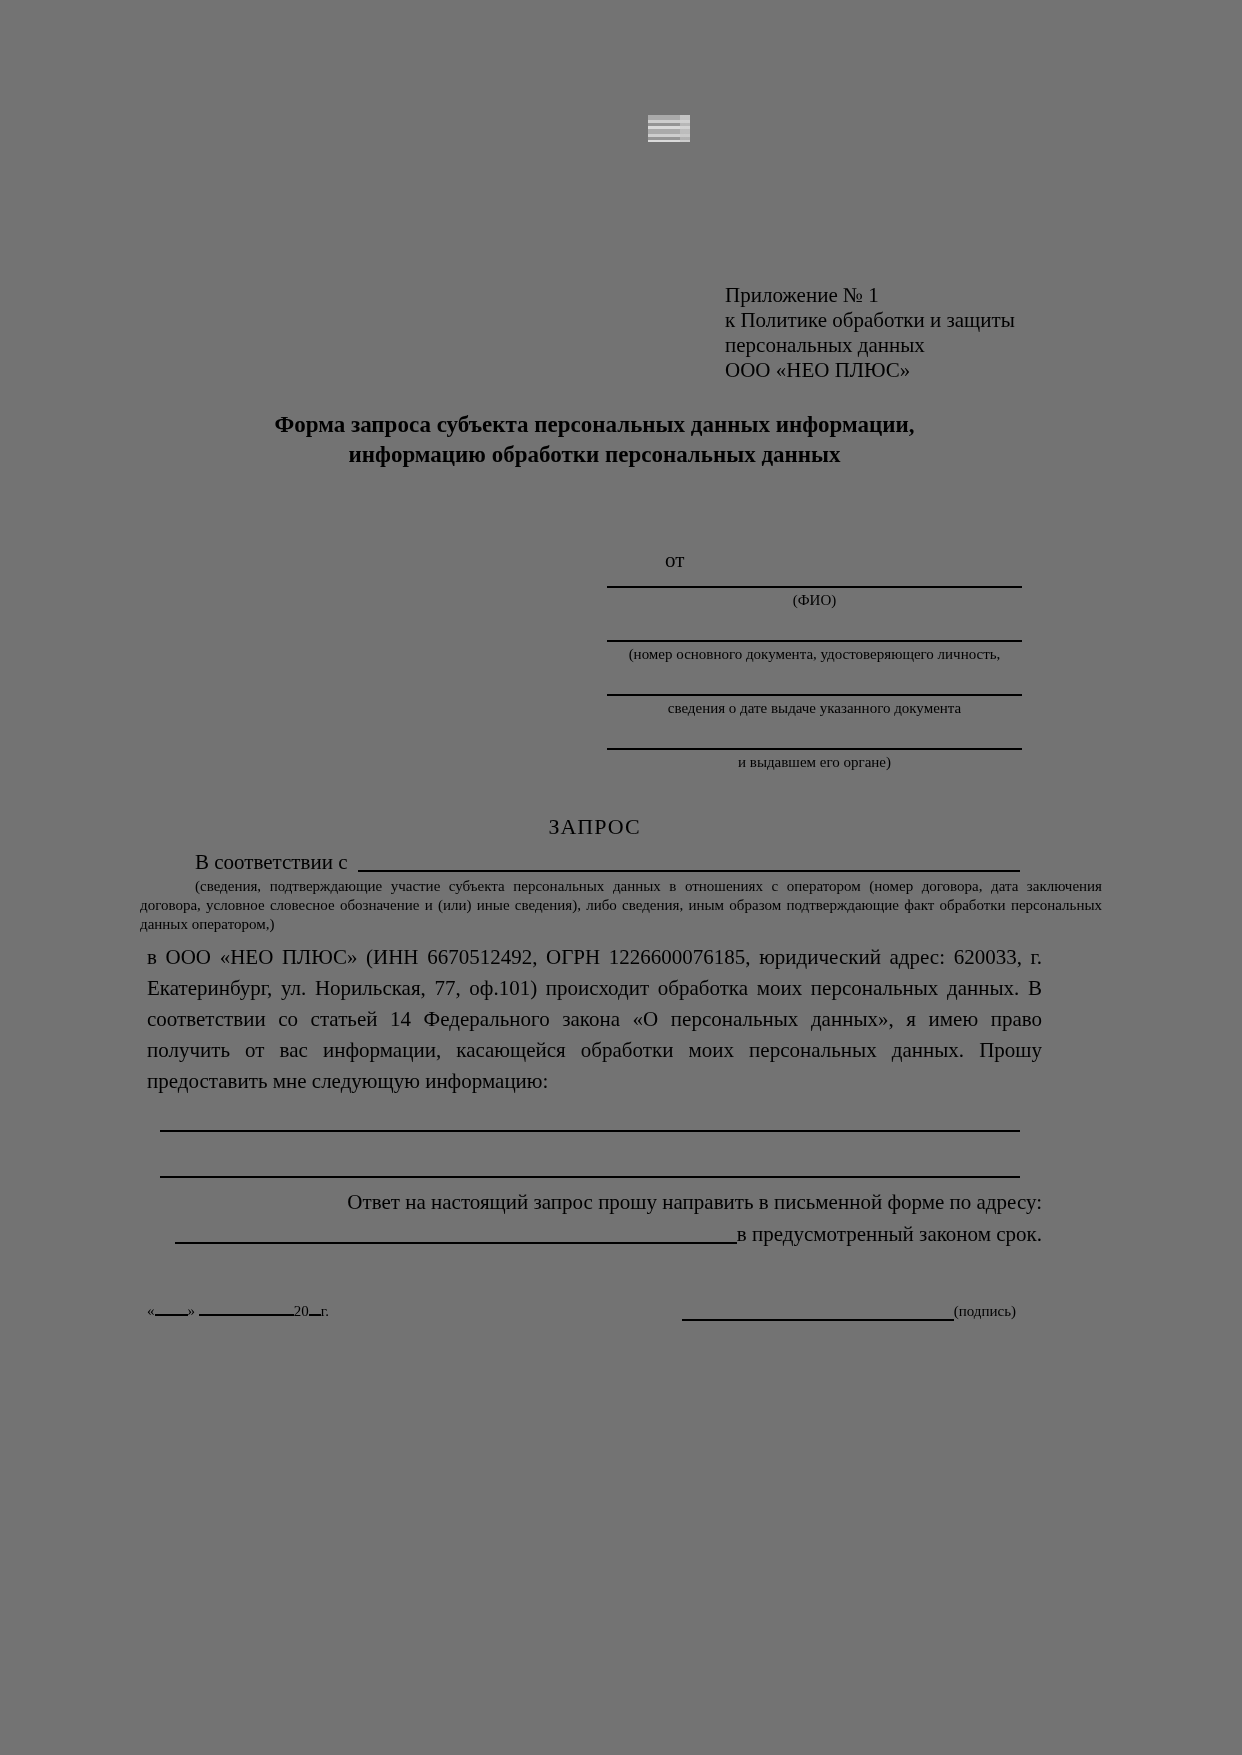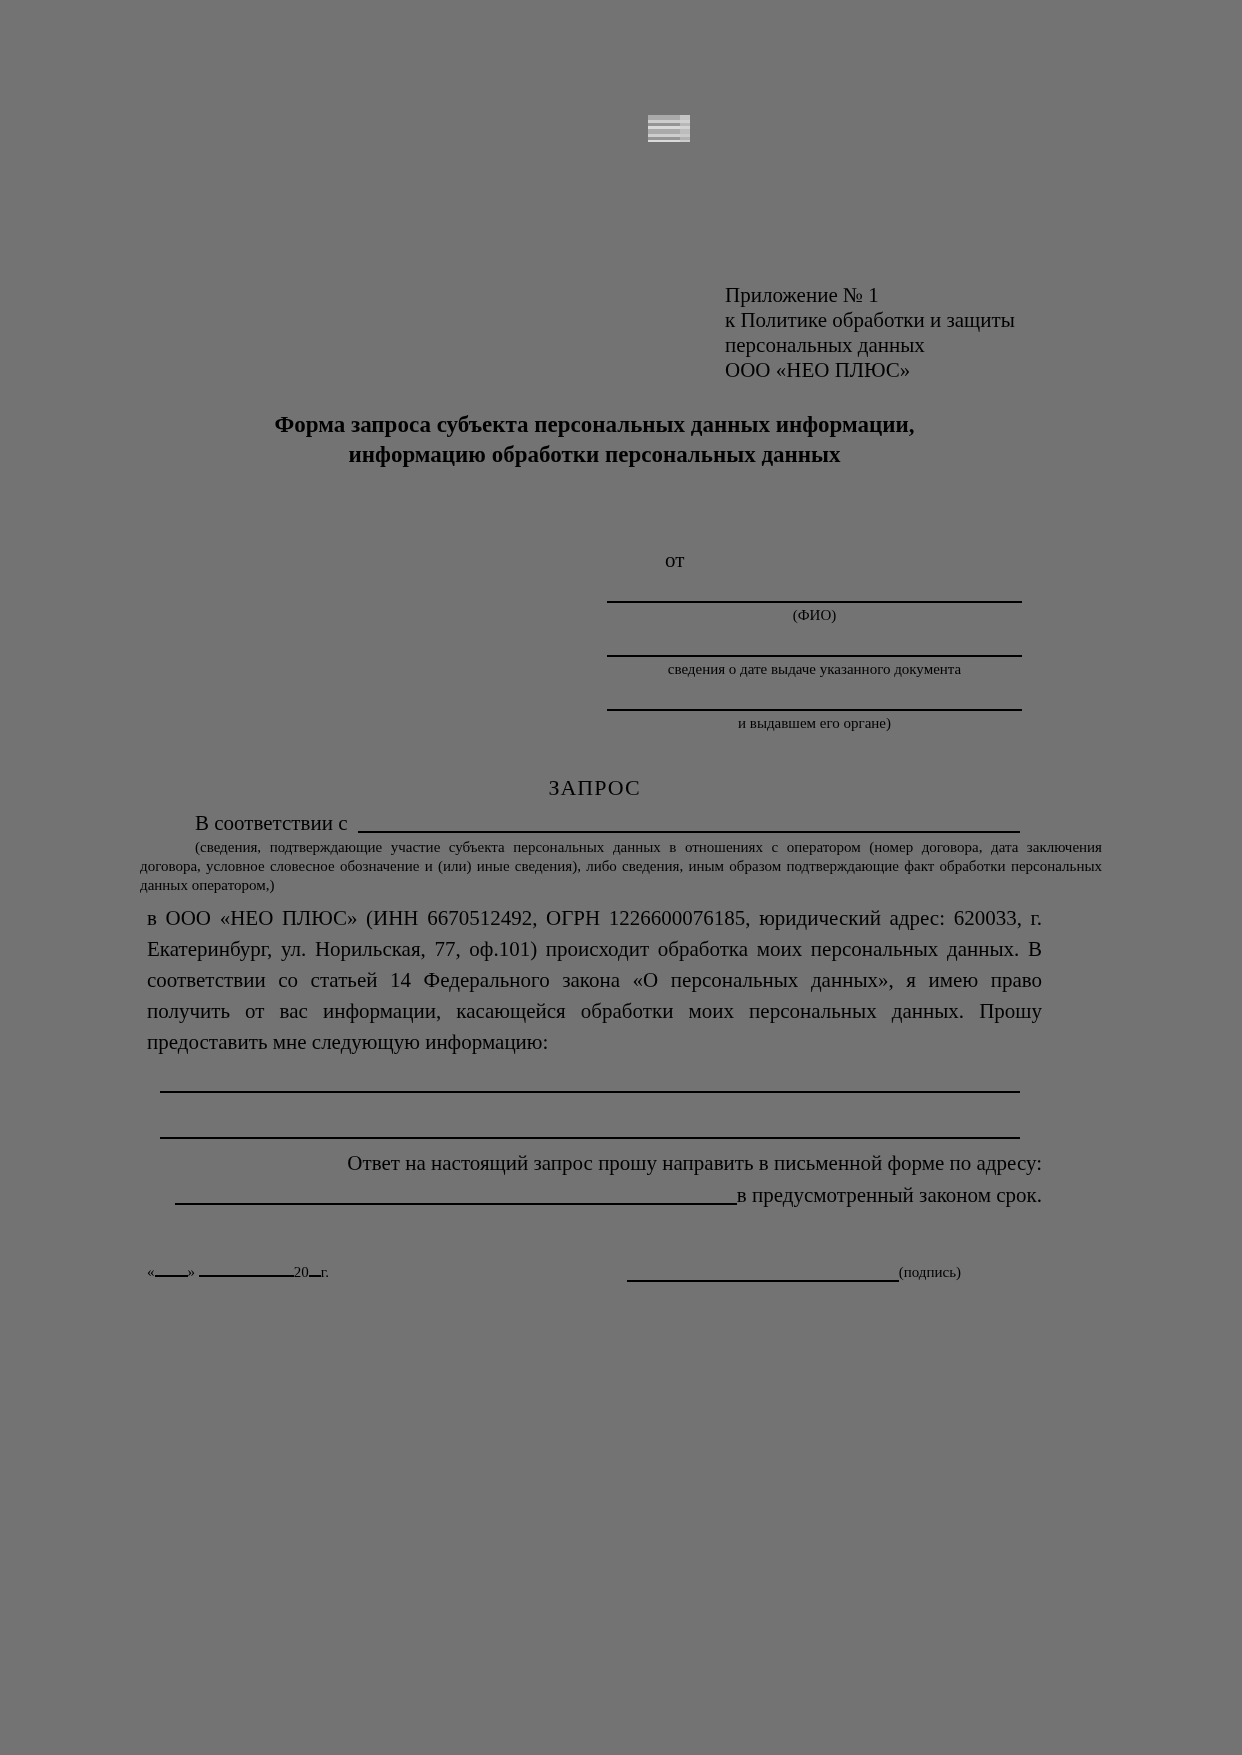--- a/index.html
+++ b/index.html
@@ -20,21 +20,21 @@
   .logo:after{content:"";position:absolute;right:0;top:0;width:10px;height:100%;
     background:linear-gradient(180deg,#e9e9e9,#cfcfcf);opacity:.6;}
 
   .annex { margin-left:578px; padding-top:283px; font-size:21px; line-height:25px; }
 
   .title { margin-top:27px; text-align:center; font-weight:bold; font-size:23px; line-height:30px; }
 
   .addressee { margin-top:77px; margin-left:460px; width:415px; font-size:21px; line-height:27px; }
   .addressee .to, .addressee .from { margin-left:58px; }
   .field { margin-top:30px; }
-  .field.first { margin-top:27px; }
+  .field.first { margin-top:12px; }
   .rule { border-bottom:2px solid #000; height:0; }
   .caption { text-align:center; font-size:15px; line-height:19px; margin-top:3px; white-space:nowrap; }
 
   .request-heading { margin-top:42px; text-align:center; font-size:22px; letter-spacing:1px; }
 
   .intro-row { display:flex; margin-top:9px; font-size:21px; line-height:27px; padding-left:48px; margin-right:22px; }
   .intro-row .label { white-space:nowrap; padding-right:10px; }
   .fill-line { flex:1; border-bottom:2px solid #000; align-self:flex-end; margin-bottom:4px; }
 
   .footnote { margin:1px -60px 0 -7px; font-size:15px; line-height:19px; text-align:justify; text-indent:55px; }
@@ -44,21 +44,21 @@
   .blank-rule { border-bottom:2px solid #000; margin-left:13px; margin-right:22px; }
   .blank-rule.one { margin-top:33px; }
   .blank-rule.two { margin-top:44px; }
 
   .reply-line { margin-top:11px; text-align:right; font-size:21px; line-height:27px; }
 
   .address-row { display:flex; margin-top:5px; font-size:21px; line-height:27px; padding-left:28px;text-align:center; }
   .address-row .tail { white-space:nowrap; }
 
   .sign-row { display:flex; justify-content:space-between; margin-top:50px; font-size:15px; line-height:27px; }
-  .sign-right { margin-right:81px; display:flex; }
+  .sign-right { margin-right:26px; display:flex; }
   .blank { display:inline-block; border-bottom:2px solid #000; height:1.0em; vertical-align:baseline; }
   .blank.sm { width:33px; } .blank.md { width:95px; } .blank.xs { width:12px; }
   .blank.sign { width:272px; align-self:flex-end; margin-bottom:4px; }
   .sign-right .caption-sign { white-space:nowrap; }
 </style>
 </head>
 <body>
 
 <div class="page">
 
@@ -77,20 +77,24 @@
       <div>Форма запроса субъекта персональных данных информации,</div>
       <div>информацию обработки персональных данных</div>
     </div>
 
     <div class="addressee">
       <div class="from">от</div>
 
       <div class="field first">
         <div class="rule"></div>
         <div class="caption">(ФИО)</div>
+      </div>
+      <div class="field">
+        <div class="rule"></div>
+        <div class="caption">(номер основного документа, удостоверяющего личность,</div>
       </div>
       <div class="field">
         <div class="rule"></div>
         <div class="caption">сведения о дате выдаче указанного документа</div>
       </div>
       <div class="field">
         <div class="rule"></div>
         <div class="caption">и выдавшем его органе)</div>
       </div>
     </div>

